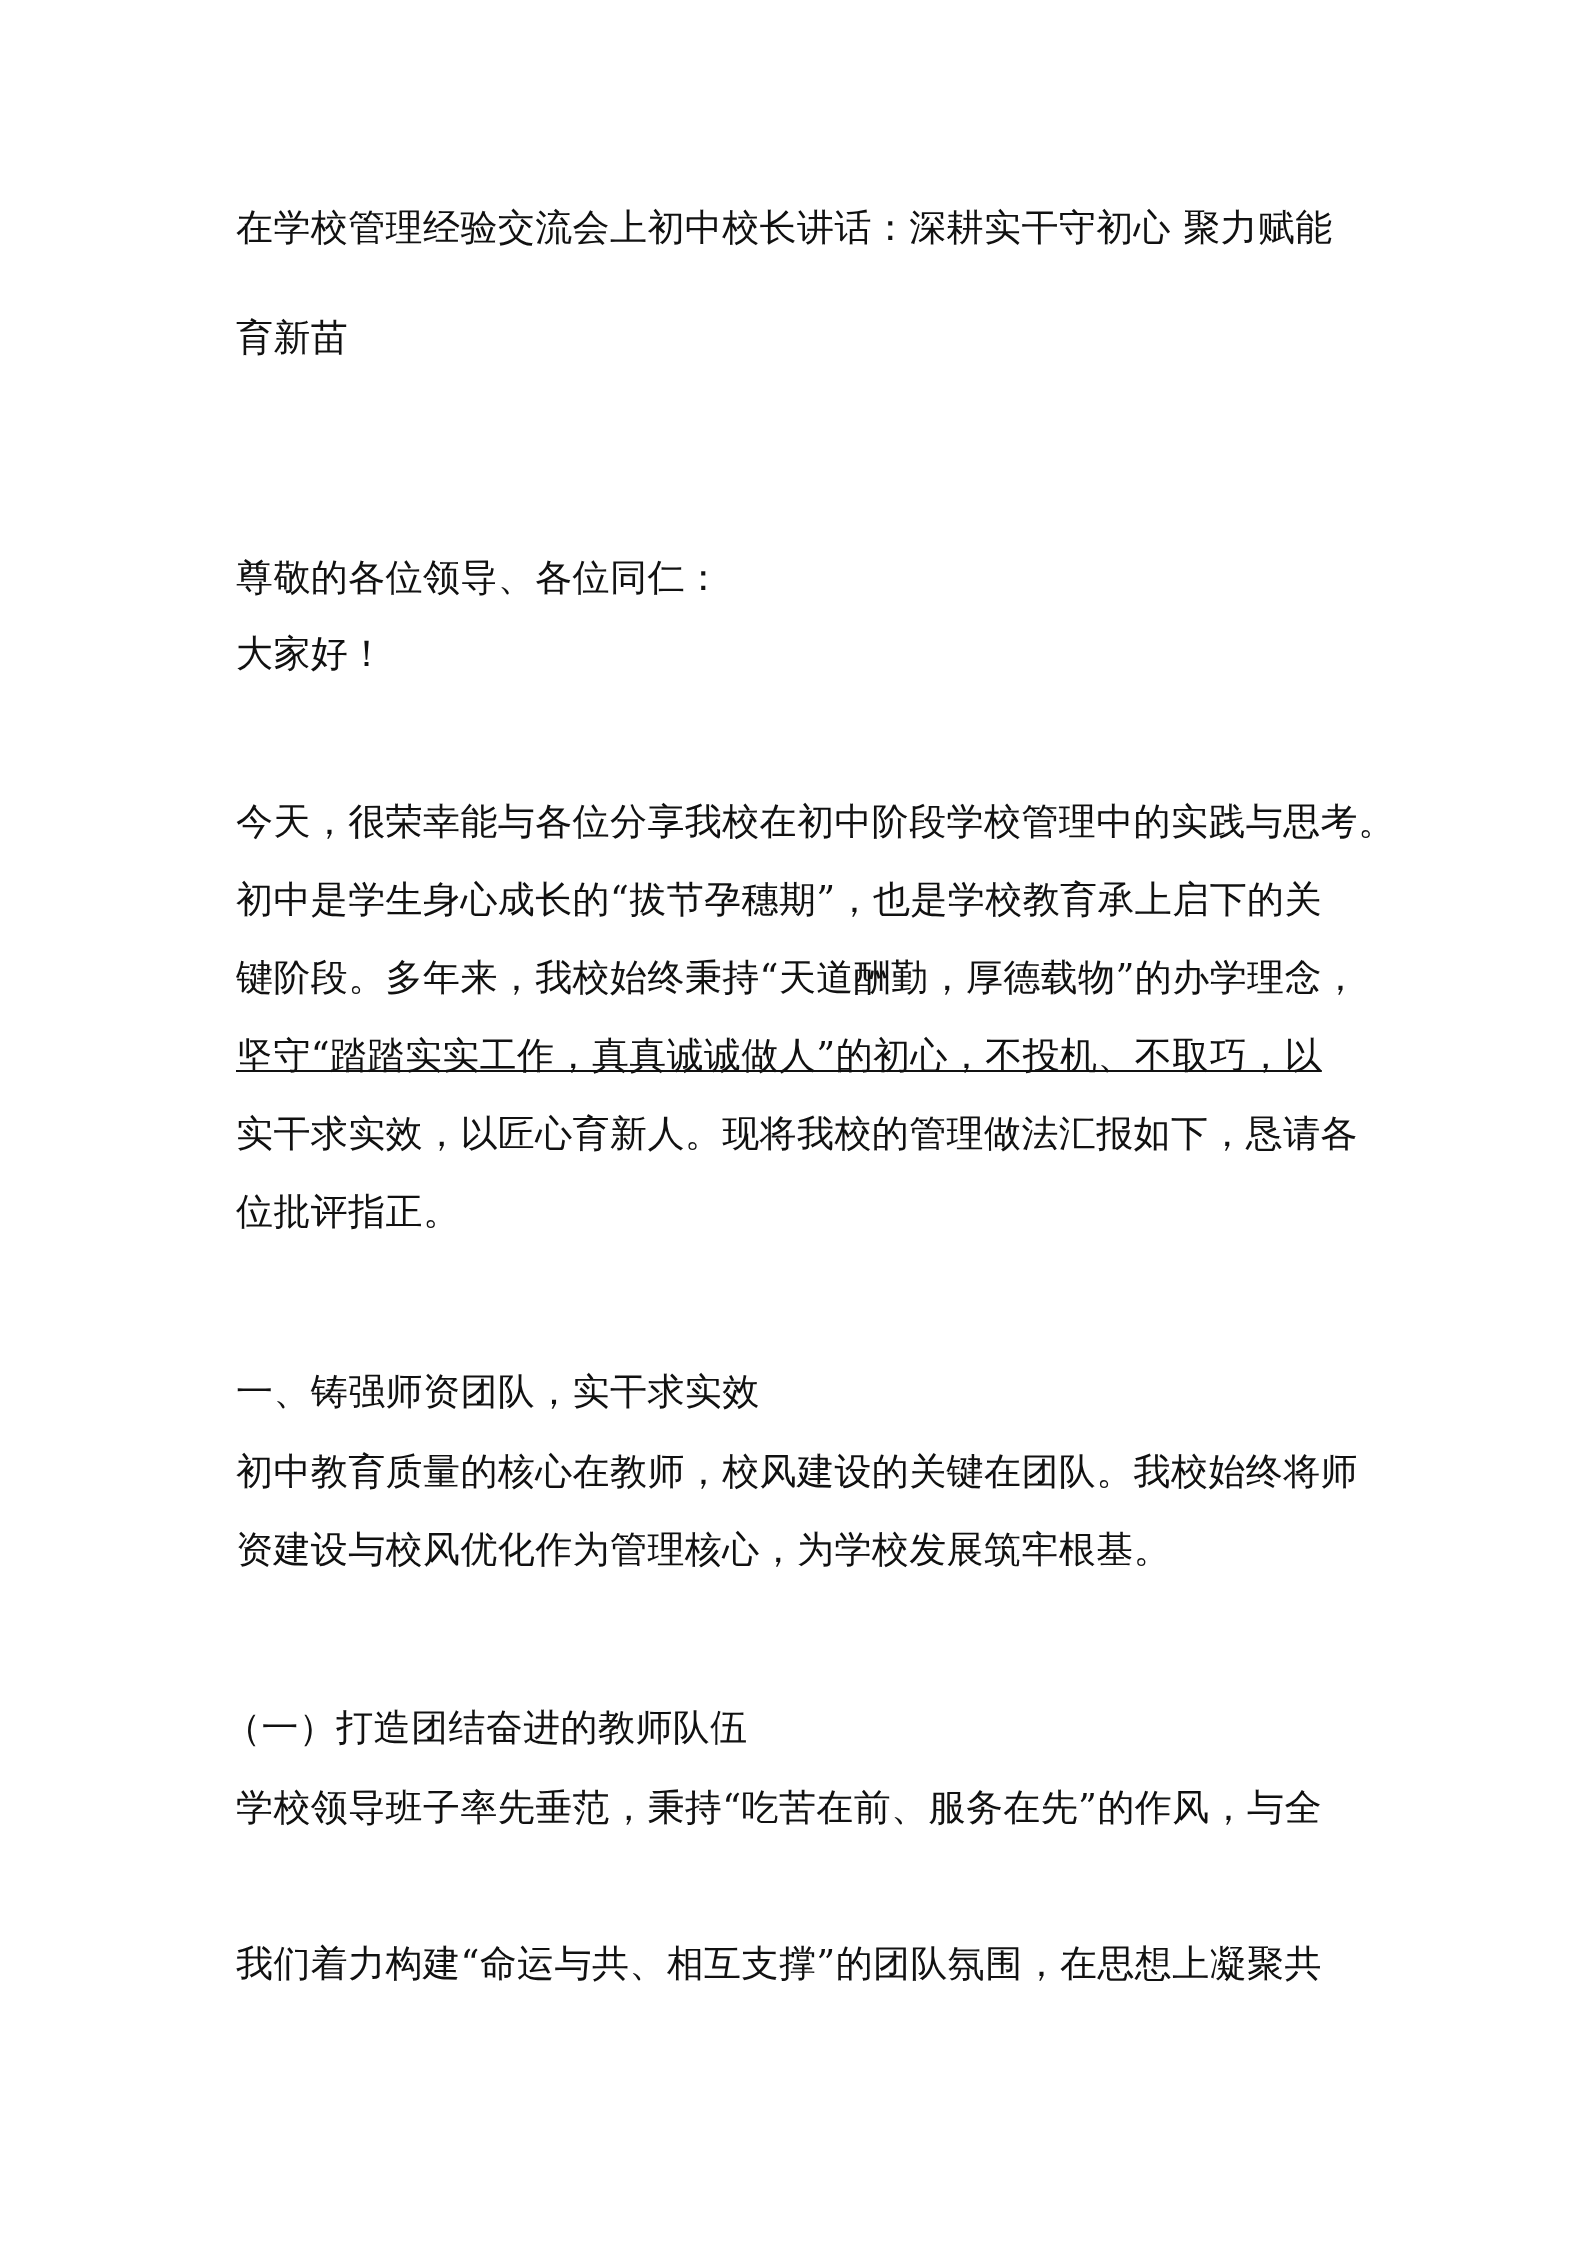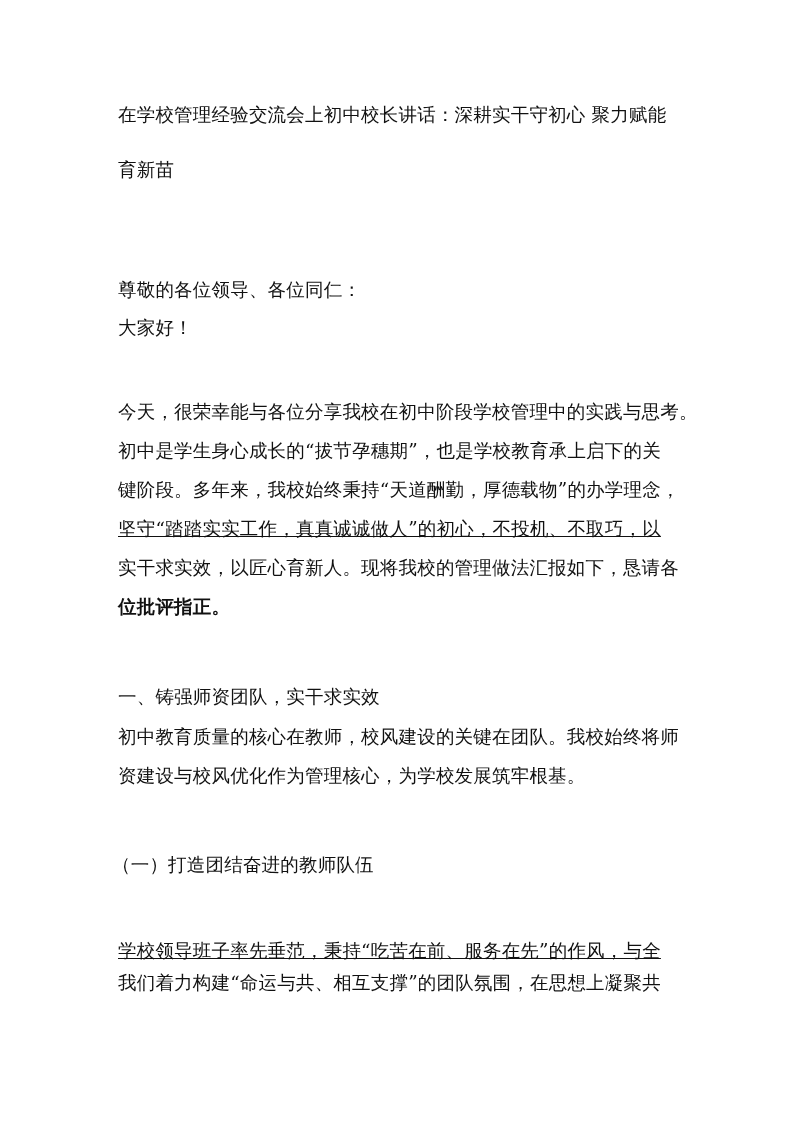--- a/index.html
+++ b/index.html
@@ -42,23 +42,23 @@
 
   <div class="line" style="top:233px;margin-top:46px;">尊敬的各位领导、各位同仁：</div>
 
   <div class="line" style="top:317px;">大家好！</div>
 
   <div class="line" style="top:401px;">今天，很荣幸能与各位分享我校在初中阶段学校管理中的实践与思考。</div>
   <div class="line" style="top:440px;">初中是学生身心成长的“拔节孕穗期”，也是学校教育承上启下的关</div>
   <div class="line" style="top:479px;">键阶段。多年来，我校始终秉持“天道酬勤，厚德载物”的办学理念，</div>
   <div class="line" style="top:518px;text-decoration:underline;">坚守“踏踏实实工作，真真诚诚做人”的初心，不投机、不取巧，以</div>
   <div class="line" style="top:557px;">实干求实效，以匠心育新人。现将我校的管理做法汇报如下，恳请各</div>
-  <div class="line" style="top:596px;font-weight:bold;">位批评指正。</div>
+  <div class="line" style="top:596px;">位批评指正。</div>
 
   <div class="line" style="top:686px;">一、铸强师资团队，实干求实效</div>
   <div class="line" style="top:726px;">初中教育质量的核心在教师，校风建设的关键在团队。我校始终将师</div>
   <div class="line" style="top:765px;">资建设与校风优化作为管理核心，为学校发展筑牢根基。</div>
 
   <div class="line" style="top:854px; left:112px;">（一）打造团结奋进的教师队伍</div>
-  <div class="line" style="top:940px;text-decoration:underline;">学校领导班子率先垂范，秉持“吃苦在前、服务在先”的作风，与全</div>
+  <div class="line" style="top:894px;">学校领导班子率先垂范，秉持“吃苦在前、服务在先”的作风，与全</div>
   <div class="line" style="top:972px;">我们着力构建“命运与共、相互支撑”的团队氛围，在思想上凝聚共</div>
 
 </div>
 
 </body></html>

